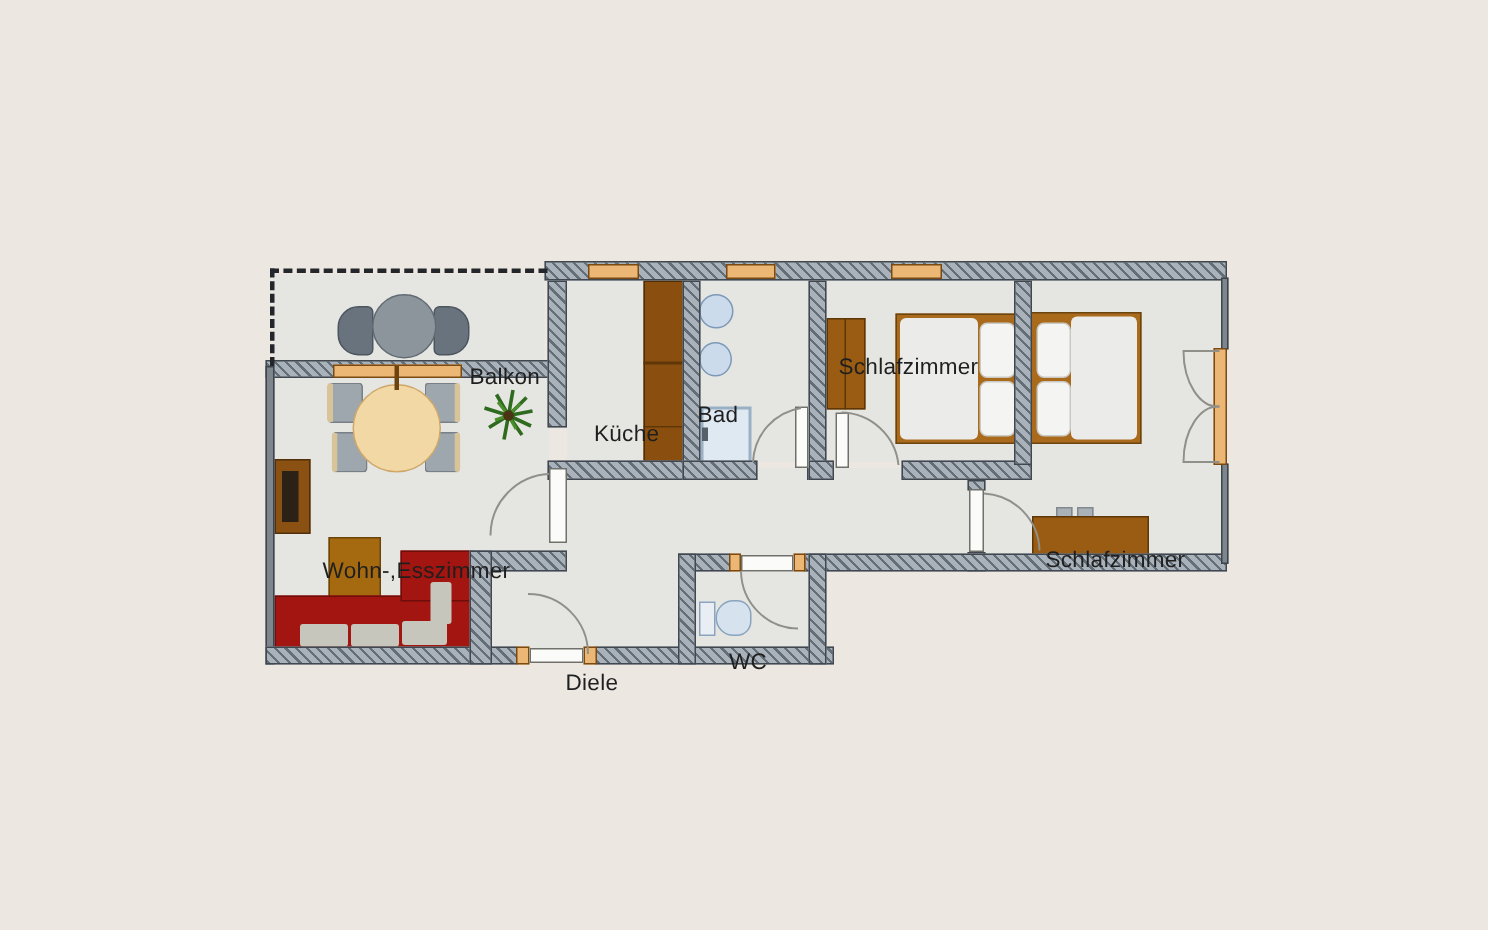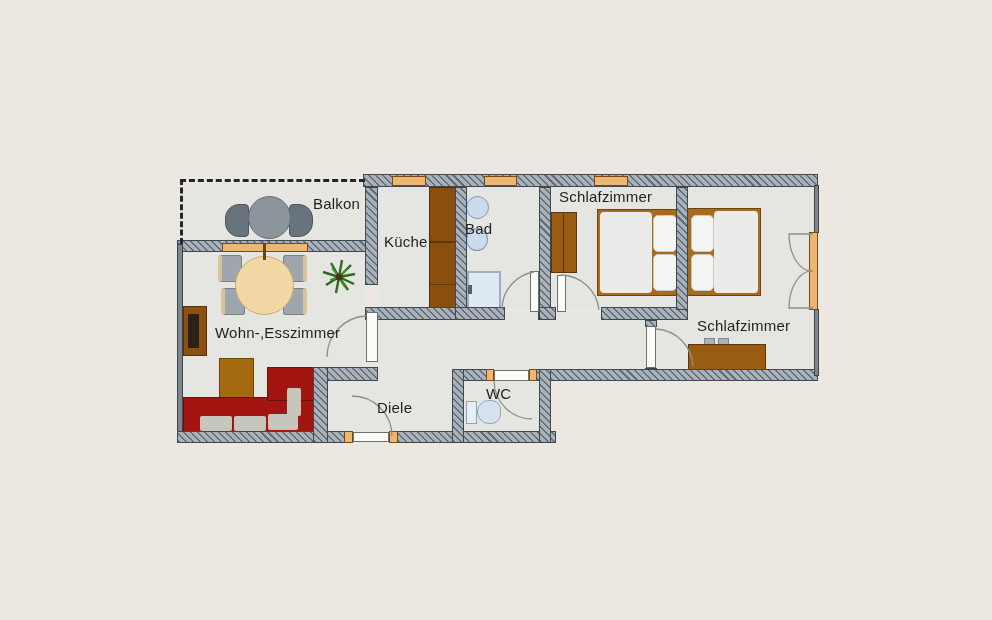--- a/index.html
+++ b/index.html
@@ -15,20 +15,21 @@
     background-color:#a9b2ba;
     background-image:repeating-linear-gradient(45deg, rgba(43,54,64,0.55) 0 1.5px, transparent 1.5px 5px);
     border:1px solid #40474f;
   }
   .wall-thin{background:#7d858d;border:1px solid #3d444c;}
   .window{background:#ecb674;border:1px solid #7a4a12;}
   .door-leaf{background:#fbfbf9;border:1px solid #70706a;}
   .label{
     position:absolute;color:#1f1f1f;font-size:15px;line-height:16px;white-space:nowrap;
     letter-spacing:0.2px;
+    margin-top:48px;
   }
   .chair{background:#9ea7ae;border:1px solid #787f86;border-radius:3px;}
   .cushion{background:#c6c6bd;border-radius:2px;}
   svg.overlay{position:absolute;left:0;top:0;pointer-events:none;}
 </style>
 </head>
 <body>
 
 <div id="plan">
 
@@ -150,21 +151,21 @@
       <path d="M813,308 L789,308 A23,37 0 0 1 813,271"></path>
     </g>
     <g transform="translate(339,277)" stroke="#2e6b1e" stroke-width="2.4" fill="none">
       <path d="M0,0 L16,-3 M0,0 L12,-12 M0,0 L3,-17 M0,0 L-8,-14 M0,0 L-16,-5 M0,0 L-13,8 M0,0 L-3,16 M0,0 L9,13 M0,0 L15,7"></path>
       <path d="M0,0 L8,-8 M0,0 L-7,-9 M0,0 L-9,3 M0,0 L5,9" stroke="#4a8f2c" stroke-width="2"></path>
       <circle cx="0" cy="0" r="3.5" fill="#4a3413" stroke="none"></circle>
     </g>
   </svg>
 
   <div class="label" style="left:313px;top:196px;">Balkon</div>
-  <div class="label" style="left:384px;top:234px;">Küche</div>
+  <div class="label" style="left:396px;top:234px;">Küche</div>
   <div class="label" style="left:465px;top:221px;">Bad</div>
   <div class="label" style="left:559px;top:189px;">Schlafzimmer</div>
   <div class="label" style="left:697px;top:318px;">Schlafzimmer</div>
   <div class="label" style="left:215px;top:325px;">Wohn-,Esszimmer</div>
   <div class="label" style="left:377px;top:400px;">Diele</div>
   <div class="label" style="left:486px;top:386px;">WC</div>
 
 </div>
 
 </body></html>

